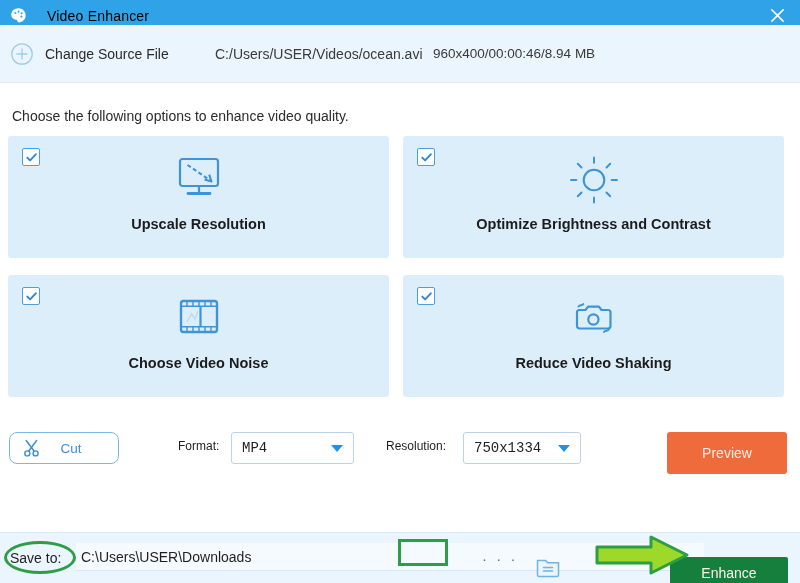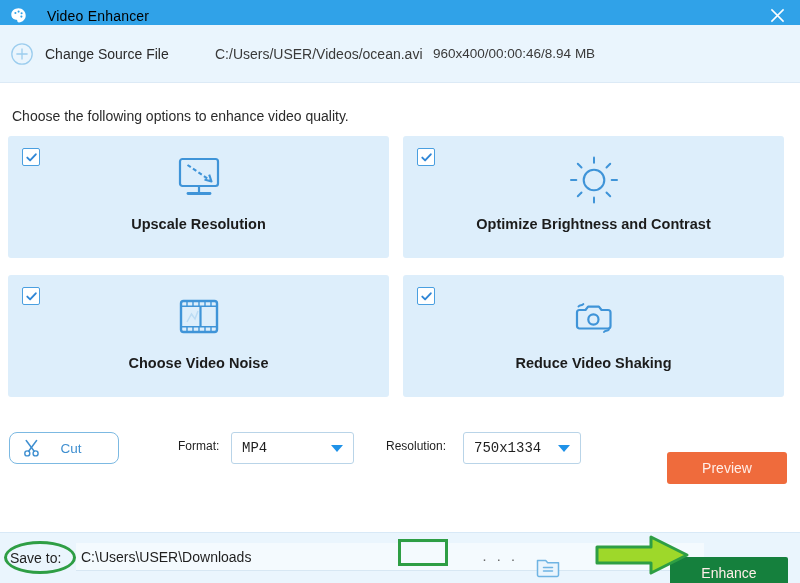--- a/index.html
+++ b/index.html
@@ -181,28 +181,27 @@
     position: absolute;
     right: 10px; top: 12px;
     width: 0; height: 0;
     border-left: 6px solid transparent;
     border-right: 6px solid transparent;
     border-top: 7px solid #1f92e8;
   }
   .preview-btn {
     position: absolute;
     left: 667px; top: 0;
-    width: 120px; height: 32px;
+    width: 120px; height: 42px;
     background: #ef6b3c;
     border-radius: 3px;
     display: flex; align-items: center; justify-content: center;
     color: #ffeee8;
     font-size: 14px;
     cursor: pointer;
-    margin-top: 20px;
   }
 
   
   .bottombar {
     position: absolute;
     left: 0; bottom: 0;
     width: 800px; height: 51px;
     background: #eaf5fd;
     border-top: 1px solid #d8e9f7;
     box-sizing: border-box;

